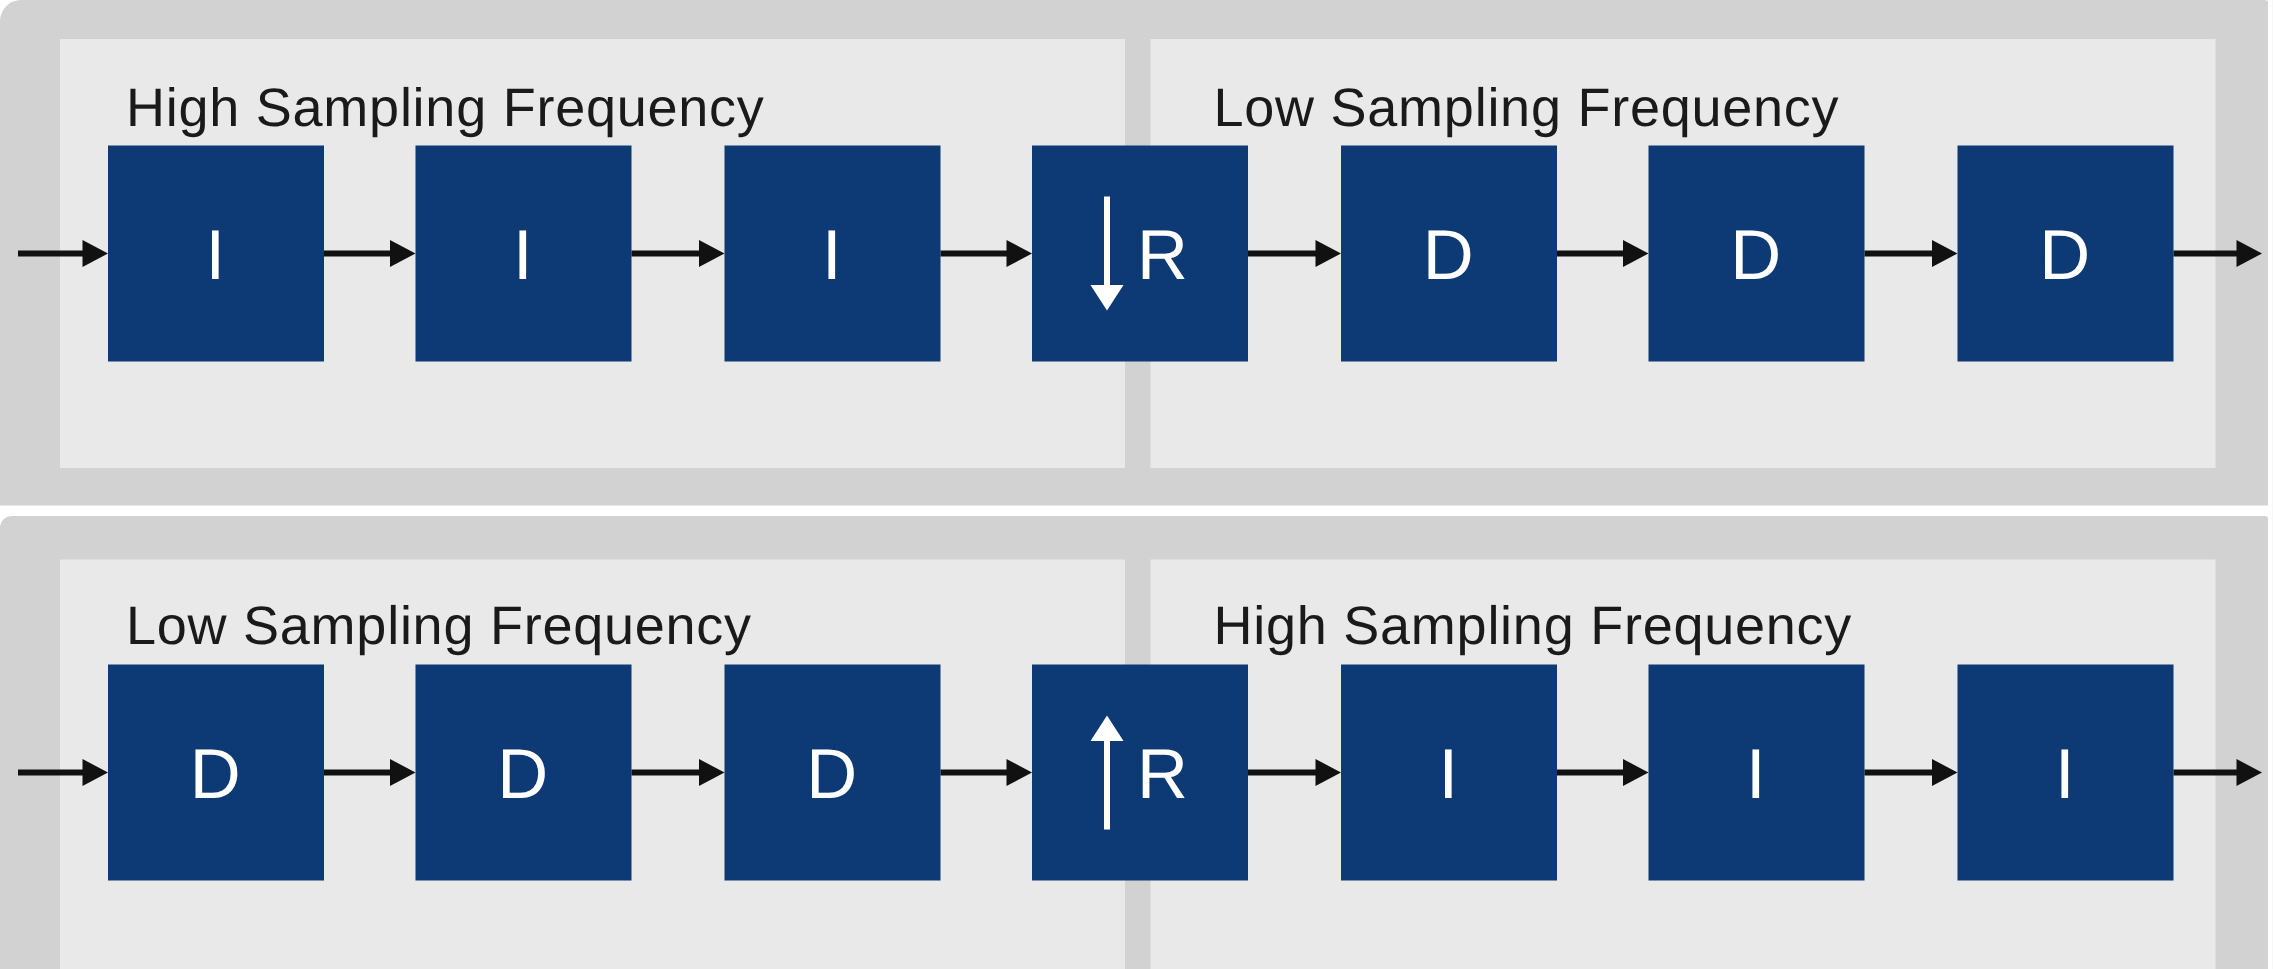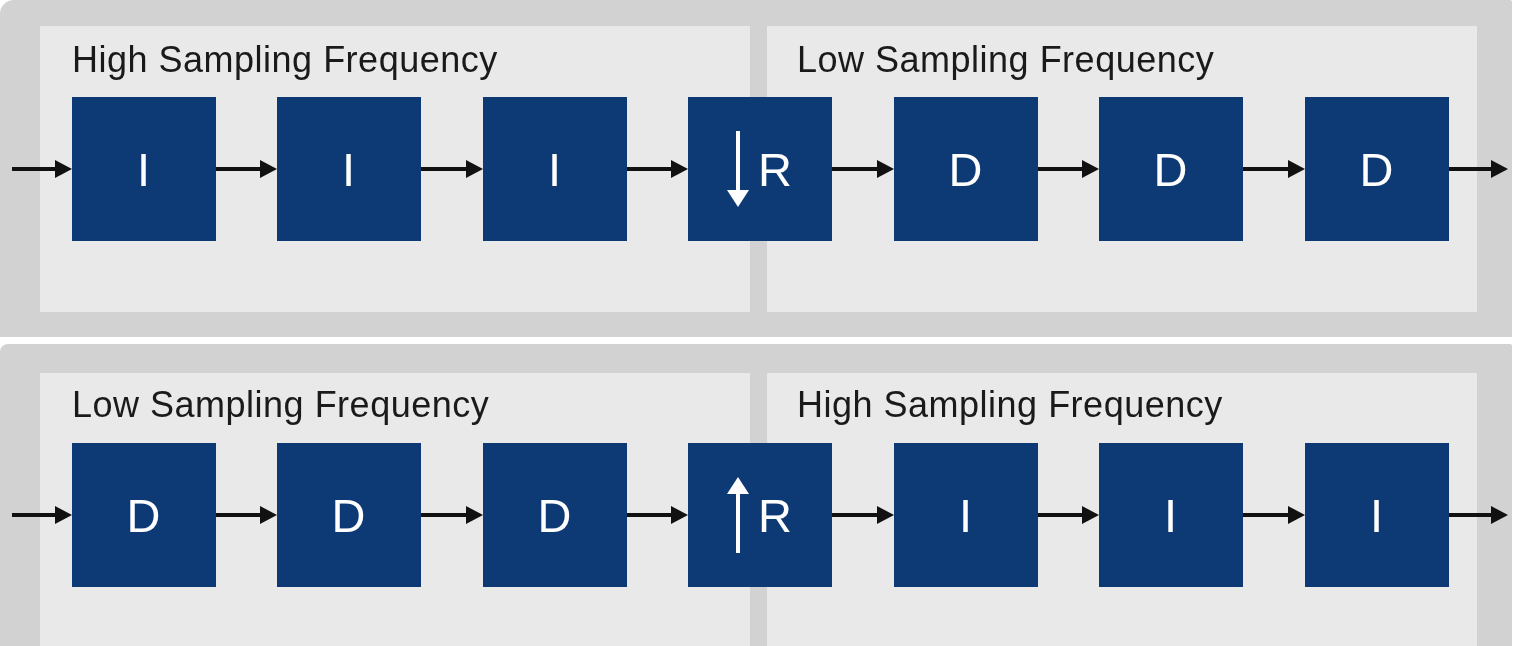--- a/index.html
+++ b/index.html
@@ -17,21 +17,21 @@
   }
   .band{position:absolute;left:0;width:1512px;background:var(--band-gray);}
   .band.top{top:0;height:337px;border-radius:14px 2px 0 0;}
   .band.bottom{top:344px;height:302px;border-radius:8px 2px 0 0;}
   .panel{position:absolute;background:var(--panel-gray);}
   .panel.p-top{top:26px;height:286px;}
   .panel.p-bottom{top:373px;height:273px;}
   .panel.p-left{left:40px;width:710px;}
   .panel.p-right{left:767px;width:710px;}
   .panel-title{
-    position:absolute;margin:0;font-size:36px;font-weight:400;line-height:1;
+    position:absolute;margin:12px;font-size:36px;font-weight:400;line-height:1;
     color:var(--title-text);letter-spacing:0.5px;white-space:nowrap;
   }
   .block{
     position:absolute;width:144px;height:144px;background:var(--block-blue);
     display:flex;align-items:center;justify-content:center;
   }
   .row1 .block{top:97px;}
   .row2 .block{top:443px;}
   .blabel{
     color:var(--block-text);font-size:47px;font-weight:400;line-height:1;

